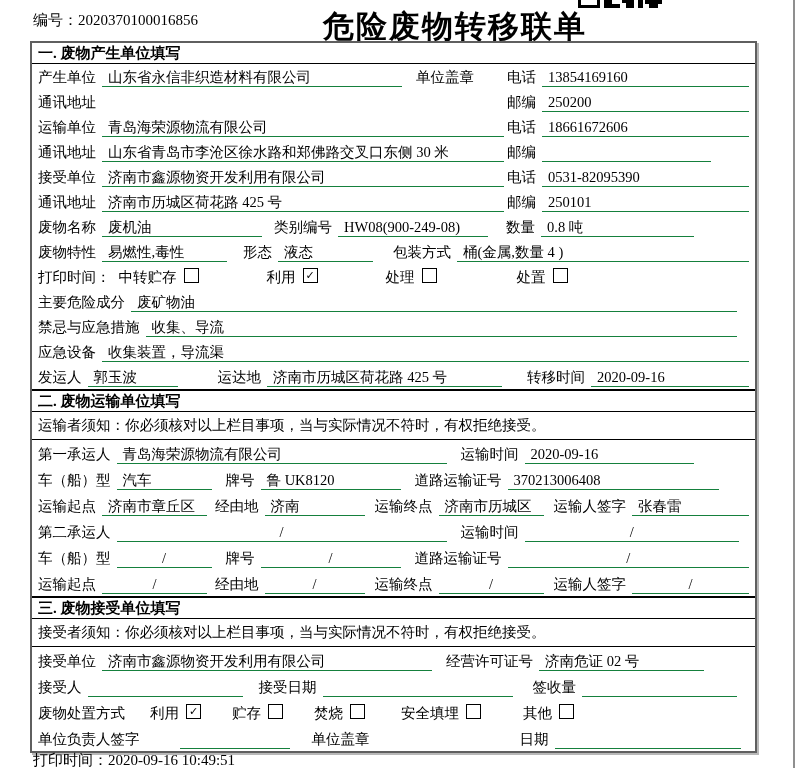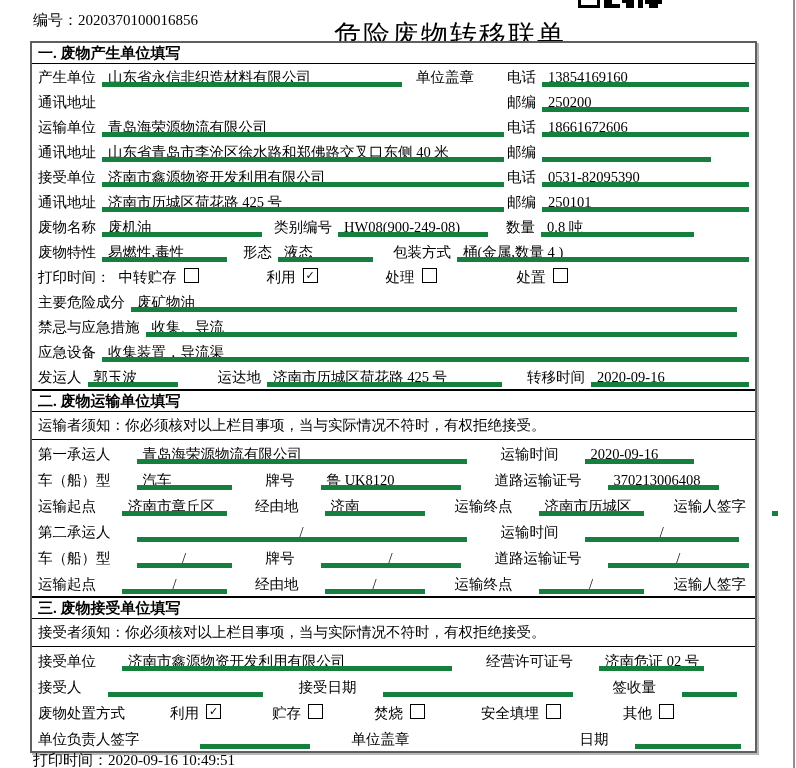--- a/index.html
+++ b/index.html
@@ -3,38 +3,38 @@
 <meta charset="utf-8">
 <style>
   html,body{margin:0;padding:0;background:#ffffff;}
   .page{
     position:relative;width:796px;height:768px;background:#fff;overflow:hidden;
     font-family:"Liberation Serif","DejaVu Serif",serif;color:#000;
   }
   .page-edge{position:absolute;right:1px;top:0;width:2px;height:768px;background:#8f8f8f;}
   
   .doc-no{position:absolute;left:33px;top:11px;font-size:15px;white-space:nowrap;}
-  .title{position:absolute;left:318px;top:1px;margin:16px;font-size:27px;font-weight:400;letter-spacing:2px;white-space:nowrap;}
+  .title{position:absolute;left:318px;top:1px;margin:5px;font-size:31px;font-weight:700;letter-spacing:2px;white-space:nowrap;}
   
   .qr{position:absolute;left:578px;top:0;width:84px;height:9px;}
   .qr .u{position:absolute;left:0;top:0;width:22px;height:8px;border-left:3px solid #000;border-right:3px solid #000;border-bottom:3px solid #000;box-sizing:border-box;}
   .qr i{position:absolute;background:#000;display:block;}
   
   .form{
     position:absolute;left:30px;top:41px;width:727px;box-sizing:border-box;
     border:2px solid #5f5f5f;background:#fff;box-shadow:2px 2px 0 rgba(0,0,0,.28);
   }
   .sec-title{height:20px;line-height:20px;font-size:15px;font-weight:700;padding-left:6px;border-bottom:1px solid #000;}
   .sec-title.mid{border-top:2px solid #000;}
   .notice{height:27px;line-height:27px;font-size:14.5px;padding-left:6px;border-bottom:1px solid #000;white-space:nowrap;}
   .row{display:flex;align-items:flex-end;height:25px;padding:0 6px 2px 6px;font-size:14.5px;box-sizing:border-box;}
-  .row26{height:26px;gap:20px;}
+  .row26{height:26px;}
   .lbl{white-space:nowrap;flex:0 0 auto;}
   .ul{
-    border-bottom:5px solid #15803d;margin-left:6px;padding:0 0 0 6px;height:19px;line-height:19px;
+    border-bottom:1px solid #15803d;margin-left:6px;padding:0 0 0 6px;height:19px;line-height:19px;
     white-space:nowrap;overflow:hidden;box-sizing:border-box;flex:0 0 auto;
   }
   .fill{flex:1 1 auto;min-width:0;}
   .ctr{text-align:center;padding-left:0;}
   .rgt{margin-left:auto;width:242px;display:flex;align-items:flex-end;flex:0 0 auto;}
   .rgt .ul{flex:1 1 auto;}
   .cbi{white-space:nowrap;flex:0 0 auto;line-height:19px;}
   .cb{
     display:inline-block;width:13px;height:13px;border:1px solid #000;margin-left:7px;
     font-size:11px;line-height:13px;text-align:center;vertical-align:-1px;box-sizing:content-box;overflow:hidden;
@@ -88,21 +88,21 @@
       <span class="lbl">运输单位</span>
       <span class="ul" style="width:402px">青岛海荣源物流有限公司</span>
       <span class="rgt">
         <span class="lbl">电话</span>
         <span class="ul">18661672606</span>
       </span>
     </div>
 
     <div class="row">
       <span class="lbl">通讯地址</span>
-      <span class="ul" style="width:402px">山东省青岛市李沧区徐水路和郑佛路交叉口东侧 40 米</span>
+      <span class="ul" style="width:402px">山东省青岛市李沧区徐水路和郑佛路交叉口东侧 30 米</span>
       <span class="rgt">
         <span class="lbl">邮编</span>
         <span class="ul" style="margin-right:38px"></span>
       </span>
     </div>
 
     <div class="row">
       <span class="lbl">接受单位</span>
       <span class="ul" style="width:402px">济南市鑫源物资开发利用有限公司</span>
       <span class="rgt">

